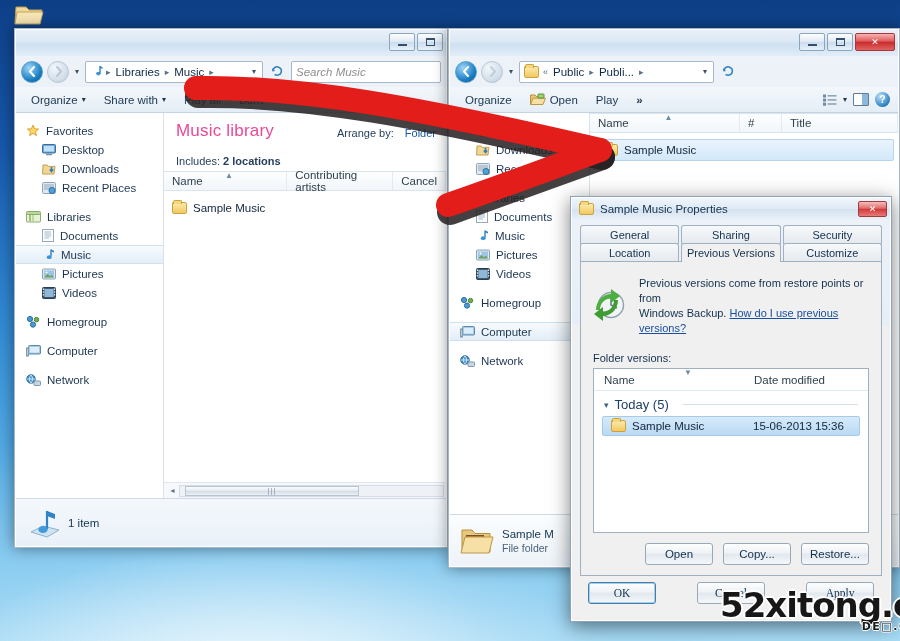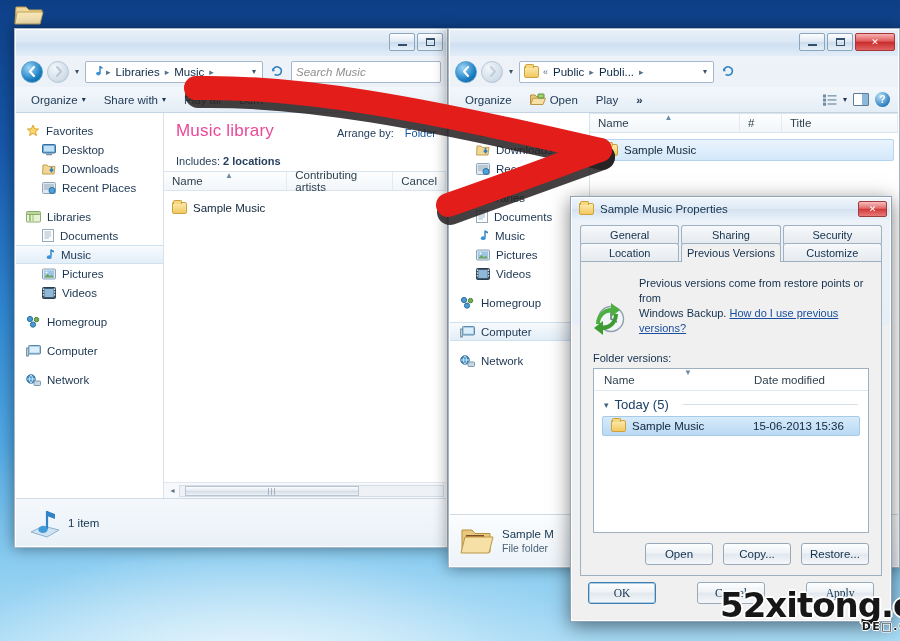--- a/index.html
+++ b/index.html
@@ -213,21 +213,21 @@
     background: linear-gradient(180deg,#f7f9fb,#e4e9ee);
   }
   .tab.active {
     background:#f0f0f0; position:relative; z-index:2;
   }
   .tabrow.row2 { margin-top:-1px;justify-content:flex-end; }
   .tabpanel {
     flex:1; border:1px solid #9fb0c0; background:#f0f0f0; margin-top:-1px;
     padding:12px 12px 10px; display:flex; flex-direction:column; min-height:0; position:relative; z-index:1;
   }
-  .pv-desc { display:flex; gap:12px; align-items:flex-end; }
+  .pv-desc { display:flex; gap:12px; align-items:center; }
   .clock-ico { width:34px;height:34px;flex:0 0 34px; position:relative; }
   .pv-text { font-size:11px; color:#13304d; line-height:15px; padding-top:2px;}
   .pv-link { color:#1a4fa0; text-decoration:underline; }
   .fv-label { font-size:11px; color:#13304d; margin:16px 0 4px; }
   .fv-list {
     flex:1; background:#fff; border:1px solid #9fb0c0; min-height:0; overflow:hidden;
   }
   .fv-head {
     display:flex; height:22px; align-items:center; font-size:11.5px; color:#30424f;
     background:#fff; border-bottom:1px solid #e1e8ef;

